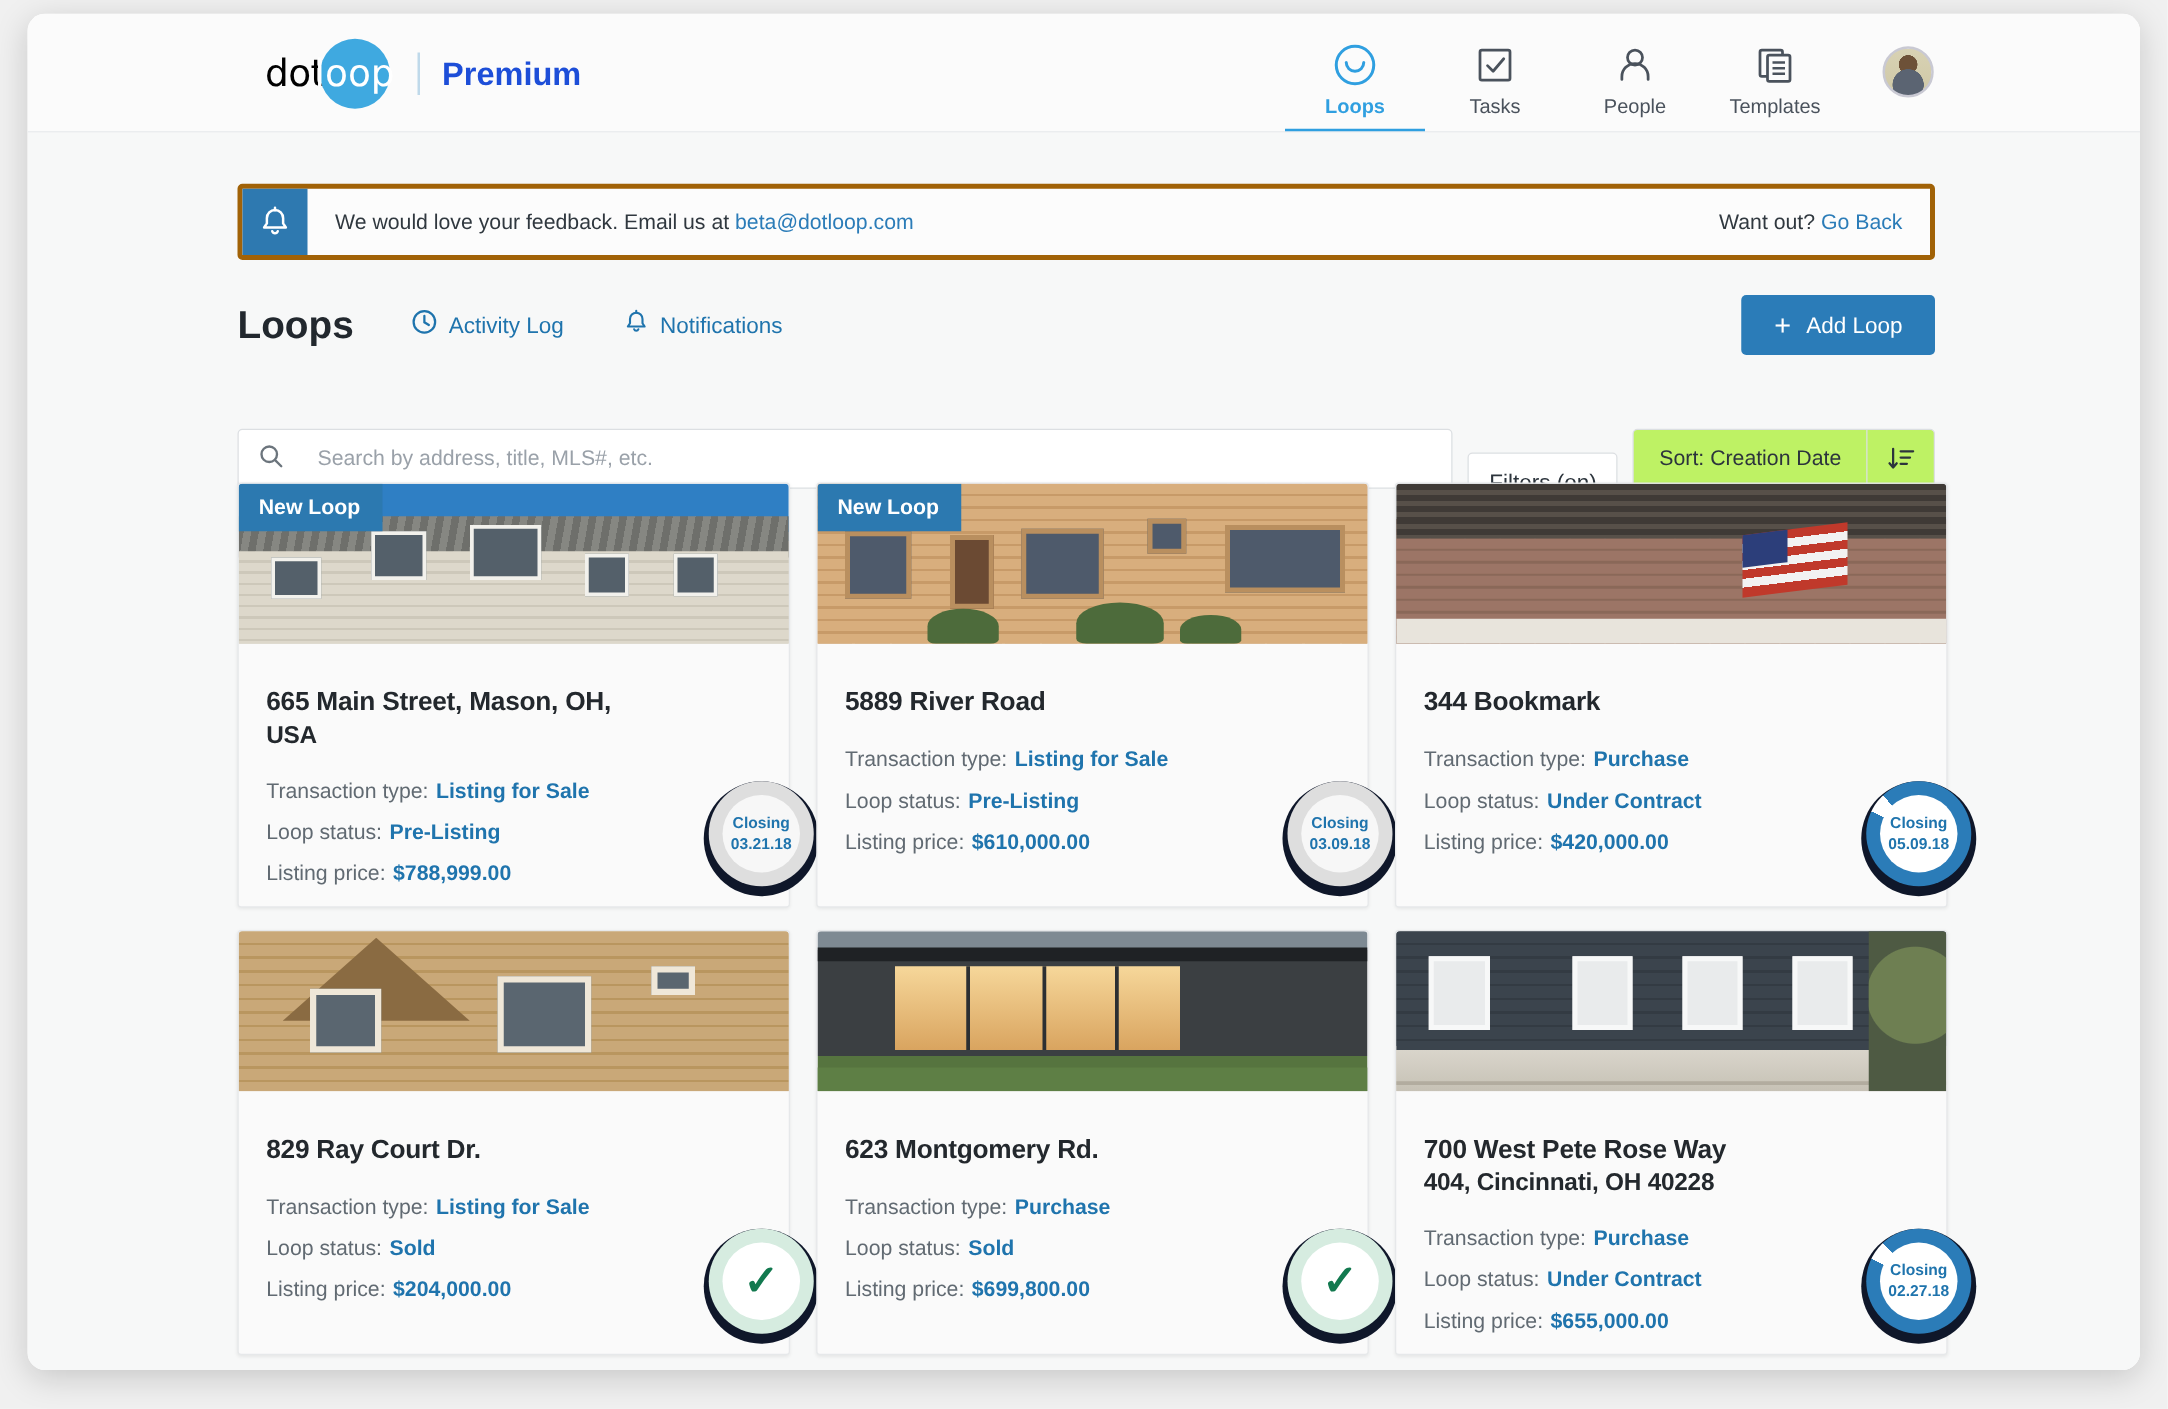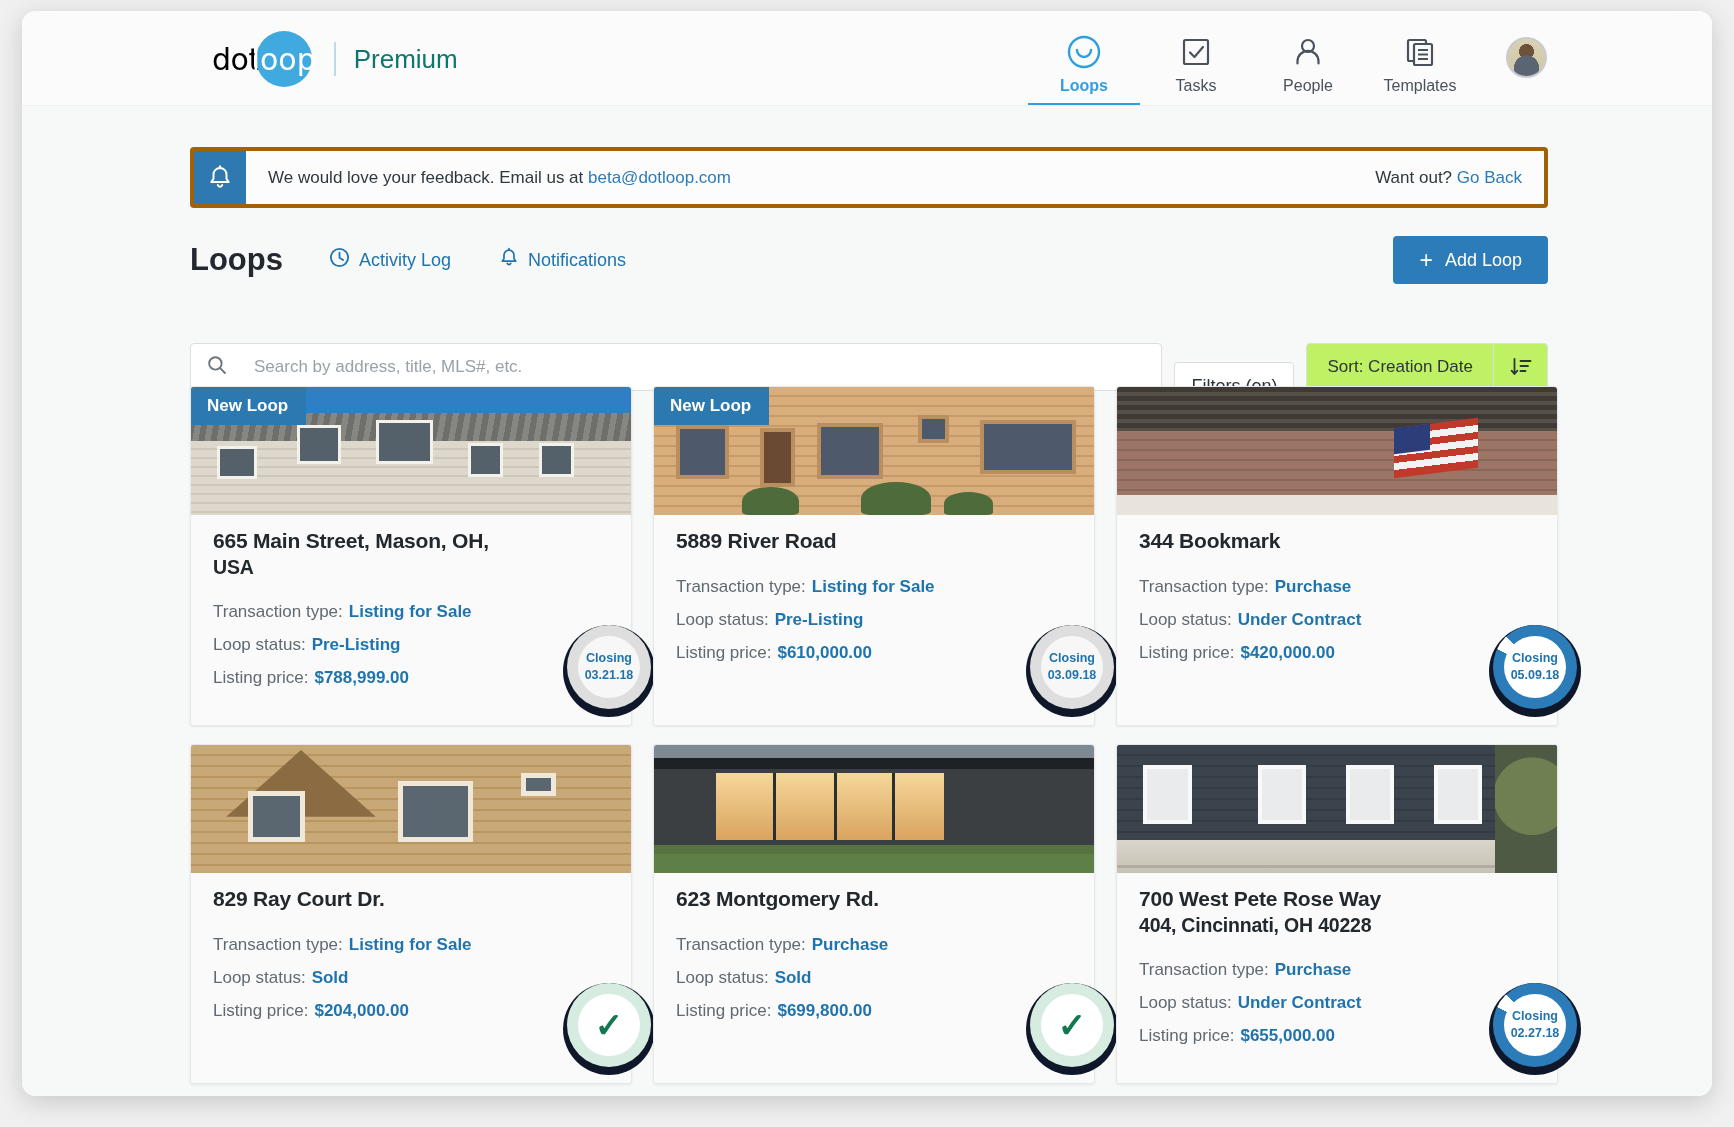--- a/index.html
+++ b/index.html
@@ -44,21 +44,21 @@
     width:56px; height:56px; border-radius:50%;
     background:#3fa9e0; color:#fff;
     display:flex; align-items:center; justify-content:center;
     font-size:30px; margin-left:-4px;
     font-family:"DejaVu Sans", sans-serif;
   }
   .brand-sep{
     width:2px; height:34px; background:#bfd9ea; margin:0 18px 0 22px;
   }
   .brand-premium{
-    font-size:26px; color:#0f766e; font-weight:normal;
+    font-size:26px; color:#1d4ed8; font-weight:bold;
   }
 
   .nav{
     position:absolute; right:165px; top:22px;
     display:flex; align-items:flex-start; gap:0px;
   }
   .nav-item{
     width:112px; text-align:center; cursor:pointer;
     padding-bottom:8px;
   }
@@ -179,21 +179,21 @@
   .card-photo{
     position:relative; height:128px; overflow:hidden;
     border-radius:3px 3px 0 0;
   }
   .badge-new{
     position:absolute; left:0; top:0; z-index:3;
     background:#2c79b0; color:#fff;
     font-size:17px; font-weight:bold;
     padding:9px 18px 9px 16px;
   }
-  .card-body{ padding:13px 22px 0 22px; position:relative; height:212px; }
+  .card-body{ padding:34px 22px 0 22px; position:relative; height:212px; }
   .card-addr{
     font-size:21px; font-weight:bold; color:#23282d;
     line-height:1.28; letter-spacing:-0.2px;
   }
   .card-addr .line2{ font-size:19.5px; }
   .meta{ margin-top:22px; }
   .meta-row{
     font-size:17px; color:#616a72; margin-bottom:13px;
     white-space:nowrap;
   }

